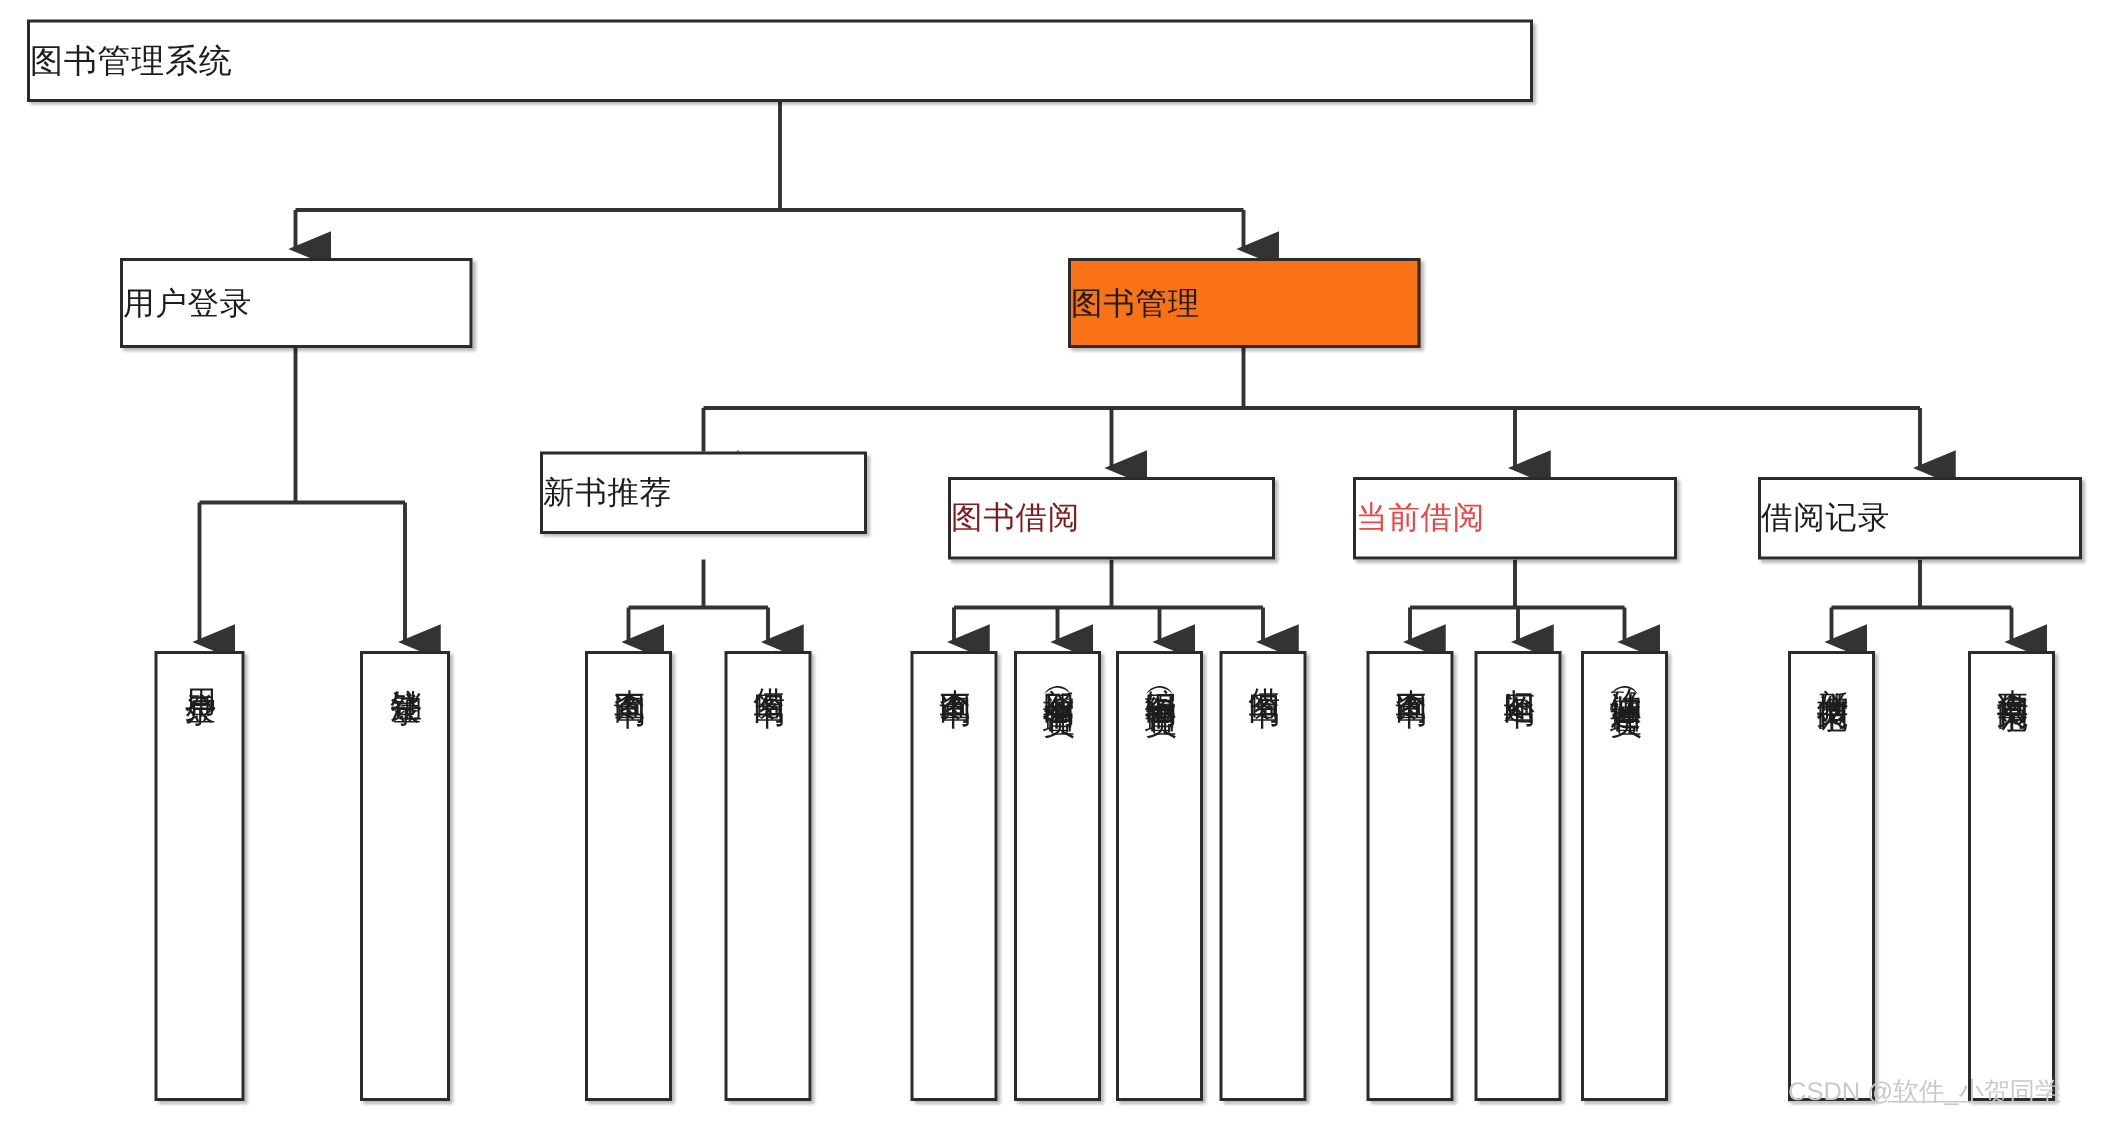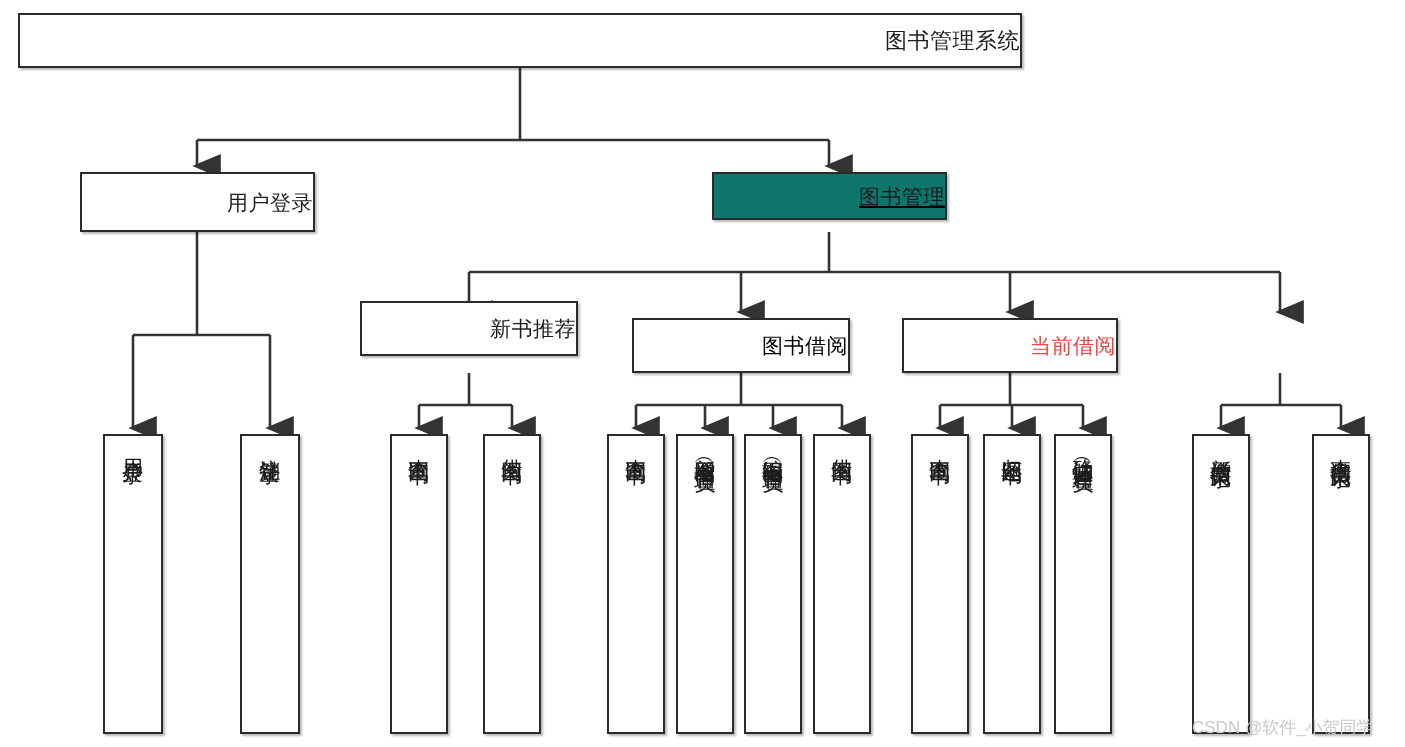--- a/index.html
+++ b/index.html
@@ -24,21 +24,21 @@
     pointer-events: none;
   }
   .node {
     position: absolute;
     box-sizing: border-box;
     background: #ffffff;
     border: 2px solid #2b2b2b;
     box-shadow: 2px 2px 2px rgba(0,0,0,0.28);
     display: flex;
     align-items: center;
-    justify-content: flex-end;
+    justify-content: flex-start;
   }
   .node-label {
     color: #1d1d1d;
     letter-spacing: 0.5px;
     white-space: nowrap;
   }
   
   .node.horiz .node-label {
     font-size: 21px;
     line-height: 1;
@@ -58,20 +58,21 @@
     font-size: 21px;
     line-height: 1.12;
     letter-spacing: 2px;
   }
   .watermark {
     position: absolute;
     color: #c9c9c9;
     font-size: 17px;
     white-space: nowrap;
     font-family: "Liberation Sans", "DejaVu Sans", sans-serif;
+    text-decoration: underline;
   }
 </style>
 </head>
 <body>
 
 <div id="canvas">
 
   <svg id="connectors" viewBox="0 0 1405 747" xmlns="http://www.w3.org/2000/svg">
     <defs>
       <marker id="arrow" viewBox="0 0 12 12" refX="6" refY="10" markerWidth="11" markerHeight="11" orient="auto-start-reverse">
@@ -125,32 +126,35 @@
     </g>
   </svg>
 
   <div class="node horiz root" style="left: 18px; top: 13px; width: 1004px; height: 55px; border-color: rgb(43, 43, 43); background: rgb(255, 255, 255);">
     <span class="node-label" style="color: rgb(29, 29, 29);">图书管理系统</span>
   </div>
 
   <div class="node horiz" style="left: 80px; top: 172px; width: 235px; height: 60px; border-color: rgb(43, 43, 43); background: rgb(255, 255, 255);">
     <span class="node-label" style="color: rgb(29, 29, 29);">用户登录</span>
   </div>
-  <div class="node horiz" style="left: 712px; top: 172px; width: 235px; height: 48px; border-color: rgb(43, 43, 43); background: #0f766e; text-decoration: underline;">
+  <div class="node horiz" style="left: 712px; top: 172px; width: 235px; height: 60px; border-color: rgb(43, 43, 43); background: #f97316;">
     <span class="node-label" style="color: rgb(29, 29, 29);">图书管理</span>
   </div>
 
   <div class="node horiz" style="left: 360px; top: 301px; width: 218px; height: 55px; border-color: rgb(43, 43, 43); background: rgb(255, 255, 255);">
     <span class="node-label" style="color: rgb(29, 29, 29);">新书推荐</span>
   </div>
   <div class="node horiz" style="left: 632px; top: 318px; width: 218px; height: 55px; border-color: rgb(43, 43, 43); background: rgb(255, 255, 255);">
-    <span class="node-label" style="color: #000000;">图书借阅</span>
+    <span class="node-label" style="color: #7f1d1d;">图书借阅</span>
   </div>
   <div class="node horiz" style="left: 902px; top: 318px; width: 216px; height: 55px; border-color: rgb(43, 43, 43); background: rgb(255, 255, 255);">
     <span class="node-label" style="color: #ef4444;">当前借阅</span>
+  </div>
+  <div class="node horiz" style="left: 1172px; top: 318px; width: 216px; height: 55px; border-color: rgb(43, 43, 43); background: rgb(255, 255, 255);">
+    <span class="node-label" style="color: rgb(29, 29, 29);">借阅记录</span>
   </div>
 
   <div class="node vert" style="left: 103px; top: 434px; width: 60px; height: 300px; border-color: rgb(43, 43, 43); background: rgb(255, 255, 255);">
     <span class="node-label" style="color: rgb(29, 29, 29);">用户登录</span>
   </div>
   <div class="node vert" style="left: 240px; top: 434px; width: 60px; height: 300px; border-color: rgb(43, 43, 43); background: rgb(255, 255, 255);">
     <span class="node-label" style="color: rgb(29, 29, 29);">注销登录</span>
   </div>
   <div class="node vert" style="left: 390px; top: 434px; width: 58px; height: 300px; border-color: rgb(43, 43, 43); background: rgb(255, 255, 255);">
     <span class="node-label" style="color: rgb(29, 29, 29);">查询图书</span>

